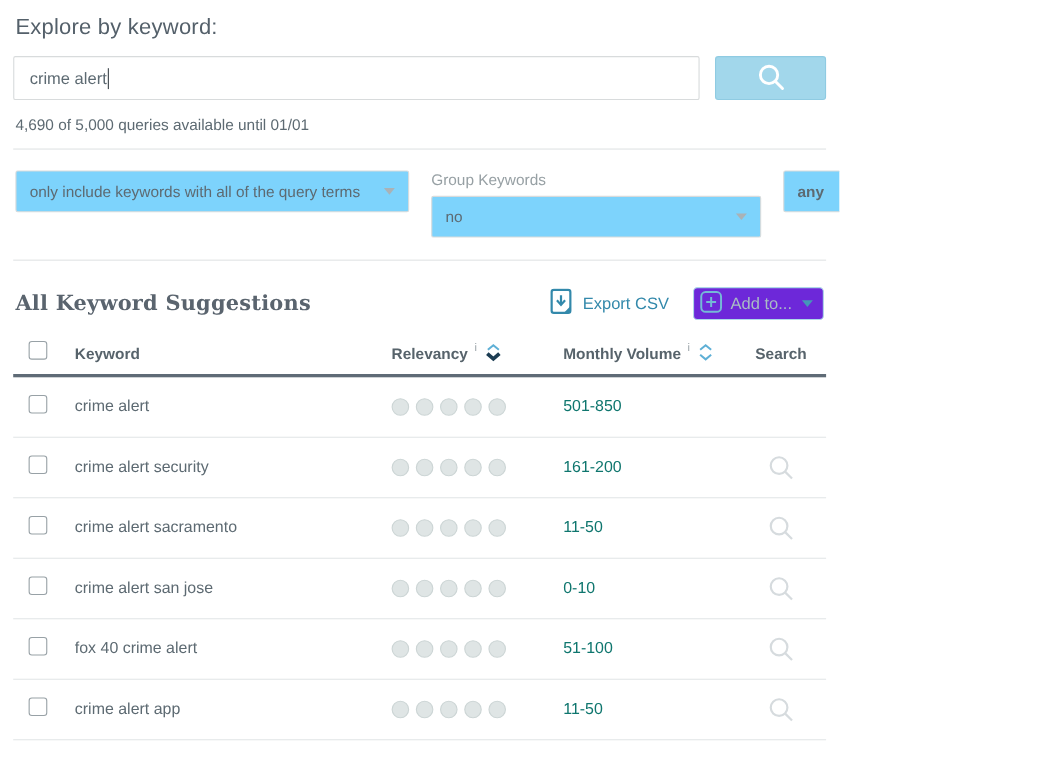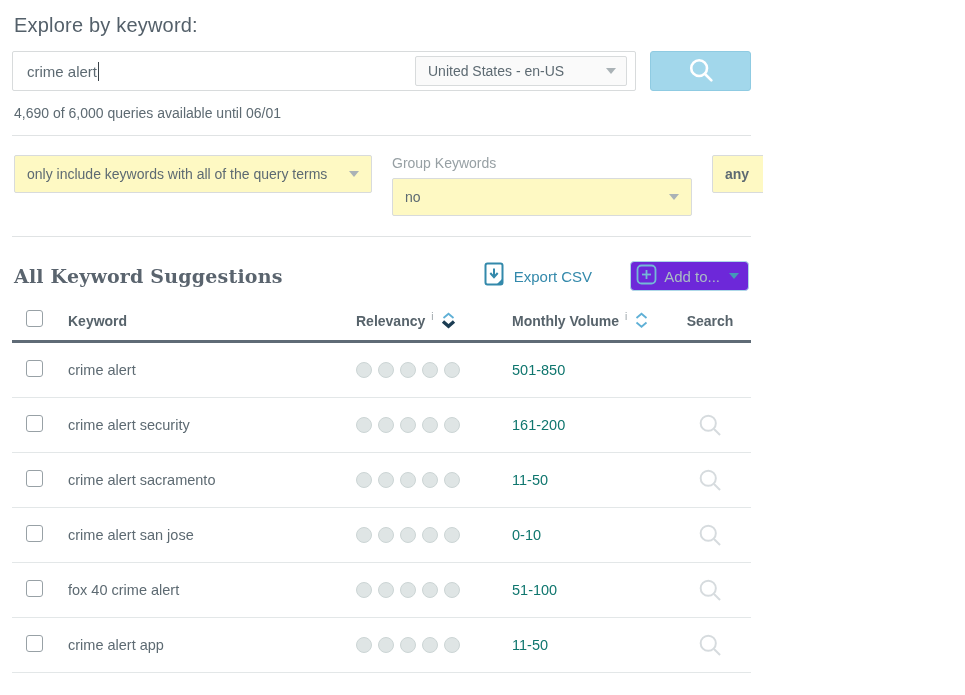--- a/index.html
+++ b/index.html
@@ -56,39 +56,39 @@
     display: flex; align-items: center; justify-content: center;
     cursor: pointer;
   }
   
   .quota { font-size: 14px; color: #5d6a72; margin: 14px 0 0 2px; }
   .rule { height: 1px; background: #e0e3e4; border: 0; margin-top: 14px; }
   
   .filters { display: flex; gap: 20px; margin: 19px 0 0 2px; }
   .filter-group .filter-label { font-size: 14px; color: #97a0a4; margin-bottom: 7px; }
   .select {
-    height: 38px; background: #fef9c3;
+    height: 38px; background: #7dd3fc;
     border: 1px solid #d8dbdc; border-radius: 2px;
     display: flex; align-items: center;
     padding: 0 12px;
     font-size: 14px; color: #5d6a72;
     cursor: pointer;
   }
   .filter-group:nth-child(1) .select { width: 358px; }
   .filter-group:nth-child(2) .select { width: 300px; justify-content: flex-end; }
   .filter-group:nth-child(3) .select { width: 180px; font-weight: bold; }
   .rule2 { margin-top: 20px; }
   
   .section-header { display: flex; align-items: center; margin: 24px 2px 0 2px; }
   .section-title {
     font-family: "DejaVu Serif", "Liberation Serif", serif;
     font-size: 19px; font-weight: 700; color: #5a646e;
     letter-spacing: 0.2px;
   }
-  .actions { margin-left: auto; display: flex; align-items: center; gap: 38px; }
+  .actions { margin-left: auto; display: flex; align-items: center; gap: 22px; }
   .export-btn {
     display: flex; align-items: center; gap: 9px;
     background: none; border: none; cursor: pointer;
     font-family: "Liberation Sans", sans-serif;
     font-size: 15px; color: #3389ab;
   }
   .addto-btn {
     display: flex; align-items: center; gap: 7px;
     background: #6d28d9; border: 1px solid #aed8e8; border-radius: 4px;
     padding: 3px 9px 3px 5px; height: 30px;
@@ -136,36 +136,32 @@
 <body>
 
 <div class="page">
 
   <h1 class="page-title">Explore by keyword:</h1>
 
   <div class="search-row">
     <div class="search-box">
       <span class="query-text">crime alert</span>
         <span class="caret-bar"></span>
-      <div class="locale-select">
-        <span>United States - en-US</span>
-        <span class="tri-down"></span>
-      </div>
     </div>
     <button class="search-btn">
       <span>
         <svg width="30" height="30" viewBox="0 0 24 24">
             <circle cx="10.5" cy="10.5" r="6.3" fill="none" stroke="#ffffff" stroke-width="2.1"></circle>
             <line x1="15.2" y1="15.2" x2="20.3" y2="20.3" stroke="#ffffff" stroke-width="2.1" stroke-linecap="round"></line>
           </svg>
       </span>
     </button>
   </div>
 
-  <div class="quota">4,690 of 6,000 queries available until 06/01</div>
+  <div class="quota">4,690 of 5,000 queries available until 01/01</div>
 
   <hr class="rule">
 
   <div class="filters">
     <div class="filter-group">
       <div class="select">
         <span>only include keywords with all of the query terms</span>
         <span class="tri-down"></span>
       </div>
     </div>

